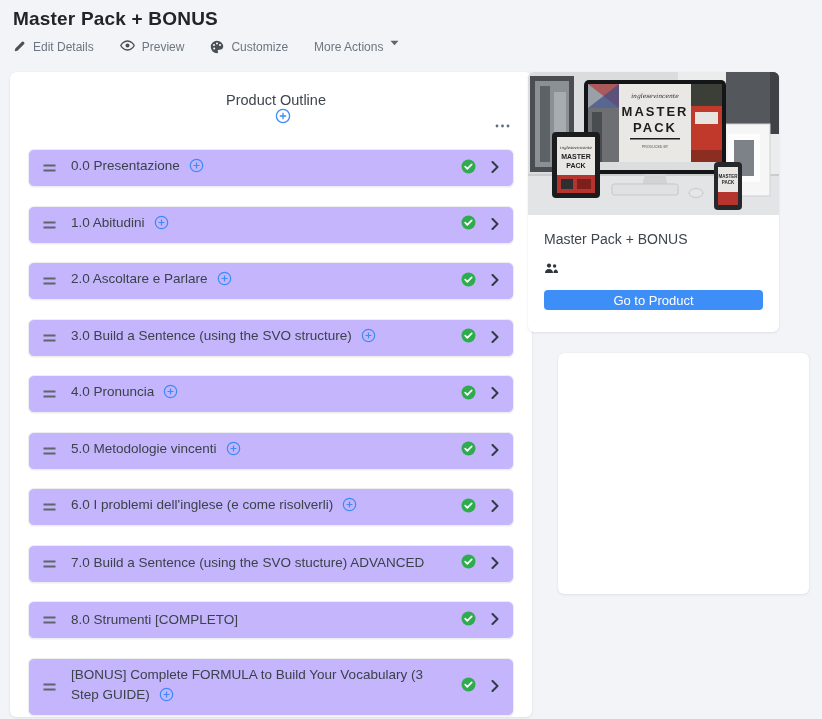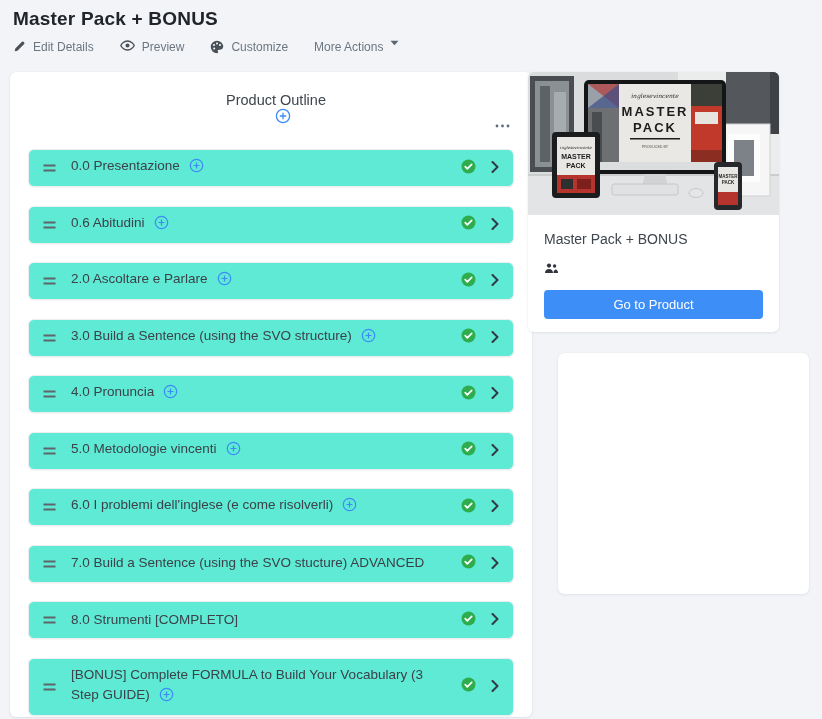--- a/index.html
+++ b/index.html
@@ -22,37 +22,37 @@
     position:absolute; background:#fff; border-radius:6px;
     box-shadow:0 1px 3px rgba(23,43,77,.08), 0 0 1px rgba(23,43,77,.10);
   }
   .outline-panel { left:10px; top:72px; width:522px; height:645px; padding:20px 18px 0 18px; }
   .outline-header { display:flex; align-items:center; margin-bottom:21px; padding-left:10px;flex-direction:column; }
   .outline-title { font-size:14.5px; color:#3e454c; }
   .outline-add { margin-left:14px; display:flex; cursor:pointer; }
   .outline-menu { margin-left:auto; margin-right:4px; cursor:pointer; display:flex; }
   .row {
     display:flex; align-items:center; min-height:38px;
-    background:#5eead4; border:1px solid #eceef0; border-radius:6px;
+    background:#c4b5fd; border:1px solid #eceef0; border-radius:6px;
     margin-bottom:18.5px; padding:6px 14px;
     box-shadow:0 1px 1px rgba(0,0,0,.045);
     cursor:pointer;
   }
   .drag { display:flex; margin-right:15px; cursor:grab; flex:none; }
   .row-label { flex:1; font-size:13.5px; color:#3b4249; line-height:1.55; padding-right:8px; }
   .row-label .plus { display:inline-block; vertical-align:-3px; margin-left:9px; cursor:pointer; }
   .row-right { display:flex; align-items:center; gap:15px; flex:none; }
   
   .product-card { left:528px; top:72px; width:251px; height:260px; }
   .product-image { width:251px; height:143px; border-radius:6px 6px 0 0; overflow:hidden; display:block; }
   .card-body { padding:16px; }
   .card-title { font-size:14px; color:#3e454c; }
   .card-members { margin-top:13px; height:14px; display:flex; }
   .go-btn {
-    margin-top:16px; width:100%; height:29px; border:none; border-radius:4px;
+    margin-top:16px; width:100%; height:20px; border:none; border-radius:4px;
     background:#3e8ef7; color:#fff; font-size:13px; font-family:"Liberation Sans",sans-serif;
     cursor:pointer; display:flex; align-items:center; justify-content:center;
   }
   .empty-card { left:558px; top:353px; width:251px; height:241px; }
 </style>
 </head>
 <body>
 
 <div class="page-header">
   <div class="page-title">Master Pack + BONUS</div>
@@ -136,21 +136,21 @@
             </svg></span>
     </span>
   </div>
 
   <div class="row">
     <span class="drag">
           <svg width="13" height="8" viewBox="0 0 13 8">
             <path d="M.5 1.5h12M.5 6.5h12" stroke="#5f6569" stroke-width="1.8"></path>
           </svg>
         </span>
-    <span class="row-label"><span class="txt">0.6 Abitudini</span><span class="plus"><svg width="15" height="15" viewBox="0 0 16 16">
+    <span class="row-label"><span class="txt">1.0 Abitudini</span><span class="plus"><svg width="15" height="15" viewBox="0 0 16 16">
               <circle cx="8" cy="8" r="6.6" fill="none" stroke="#3d8bf7" stroke-width="1.3"></circle>
               <path d="M8 4.8v6.4M4.8 8h6.4" stroke="#3d8bf7" stroke-width="1.3"></path>
             </svg></span></span>
     <span class="row-right">
       <span><svg width="15" height="15" viewBox="0 0 15 15">
               <circle cx="7.5" cy="7.5" r="7" fill="#2fad4e"></circle>
               <path d="M4.2 7.7l2.1 2.1 4.4-4.4" fill="none" stroke="#fff" stroke-width="1.7" stroke-linecap="round" stroke-linejoin="round"></path>
             </svg></span>
       <span><svg width="8" height="12" viewBox="0 0 8 12">
               <path d="M1.5 1l5 5-5 5" fill="none" stroke="#2f3a45" stroke-width="2" stroke-linecap="round" stroke-linejoin="round"></path>

